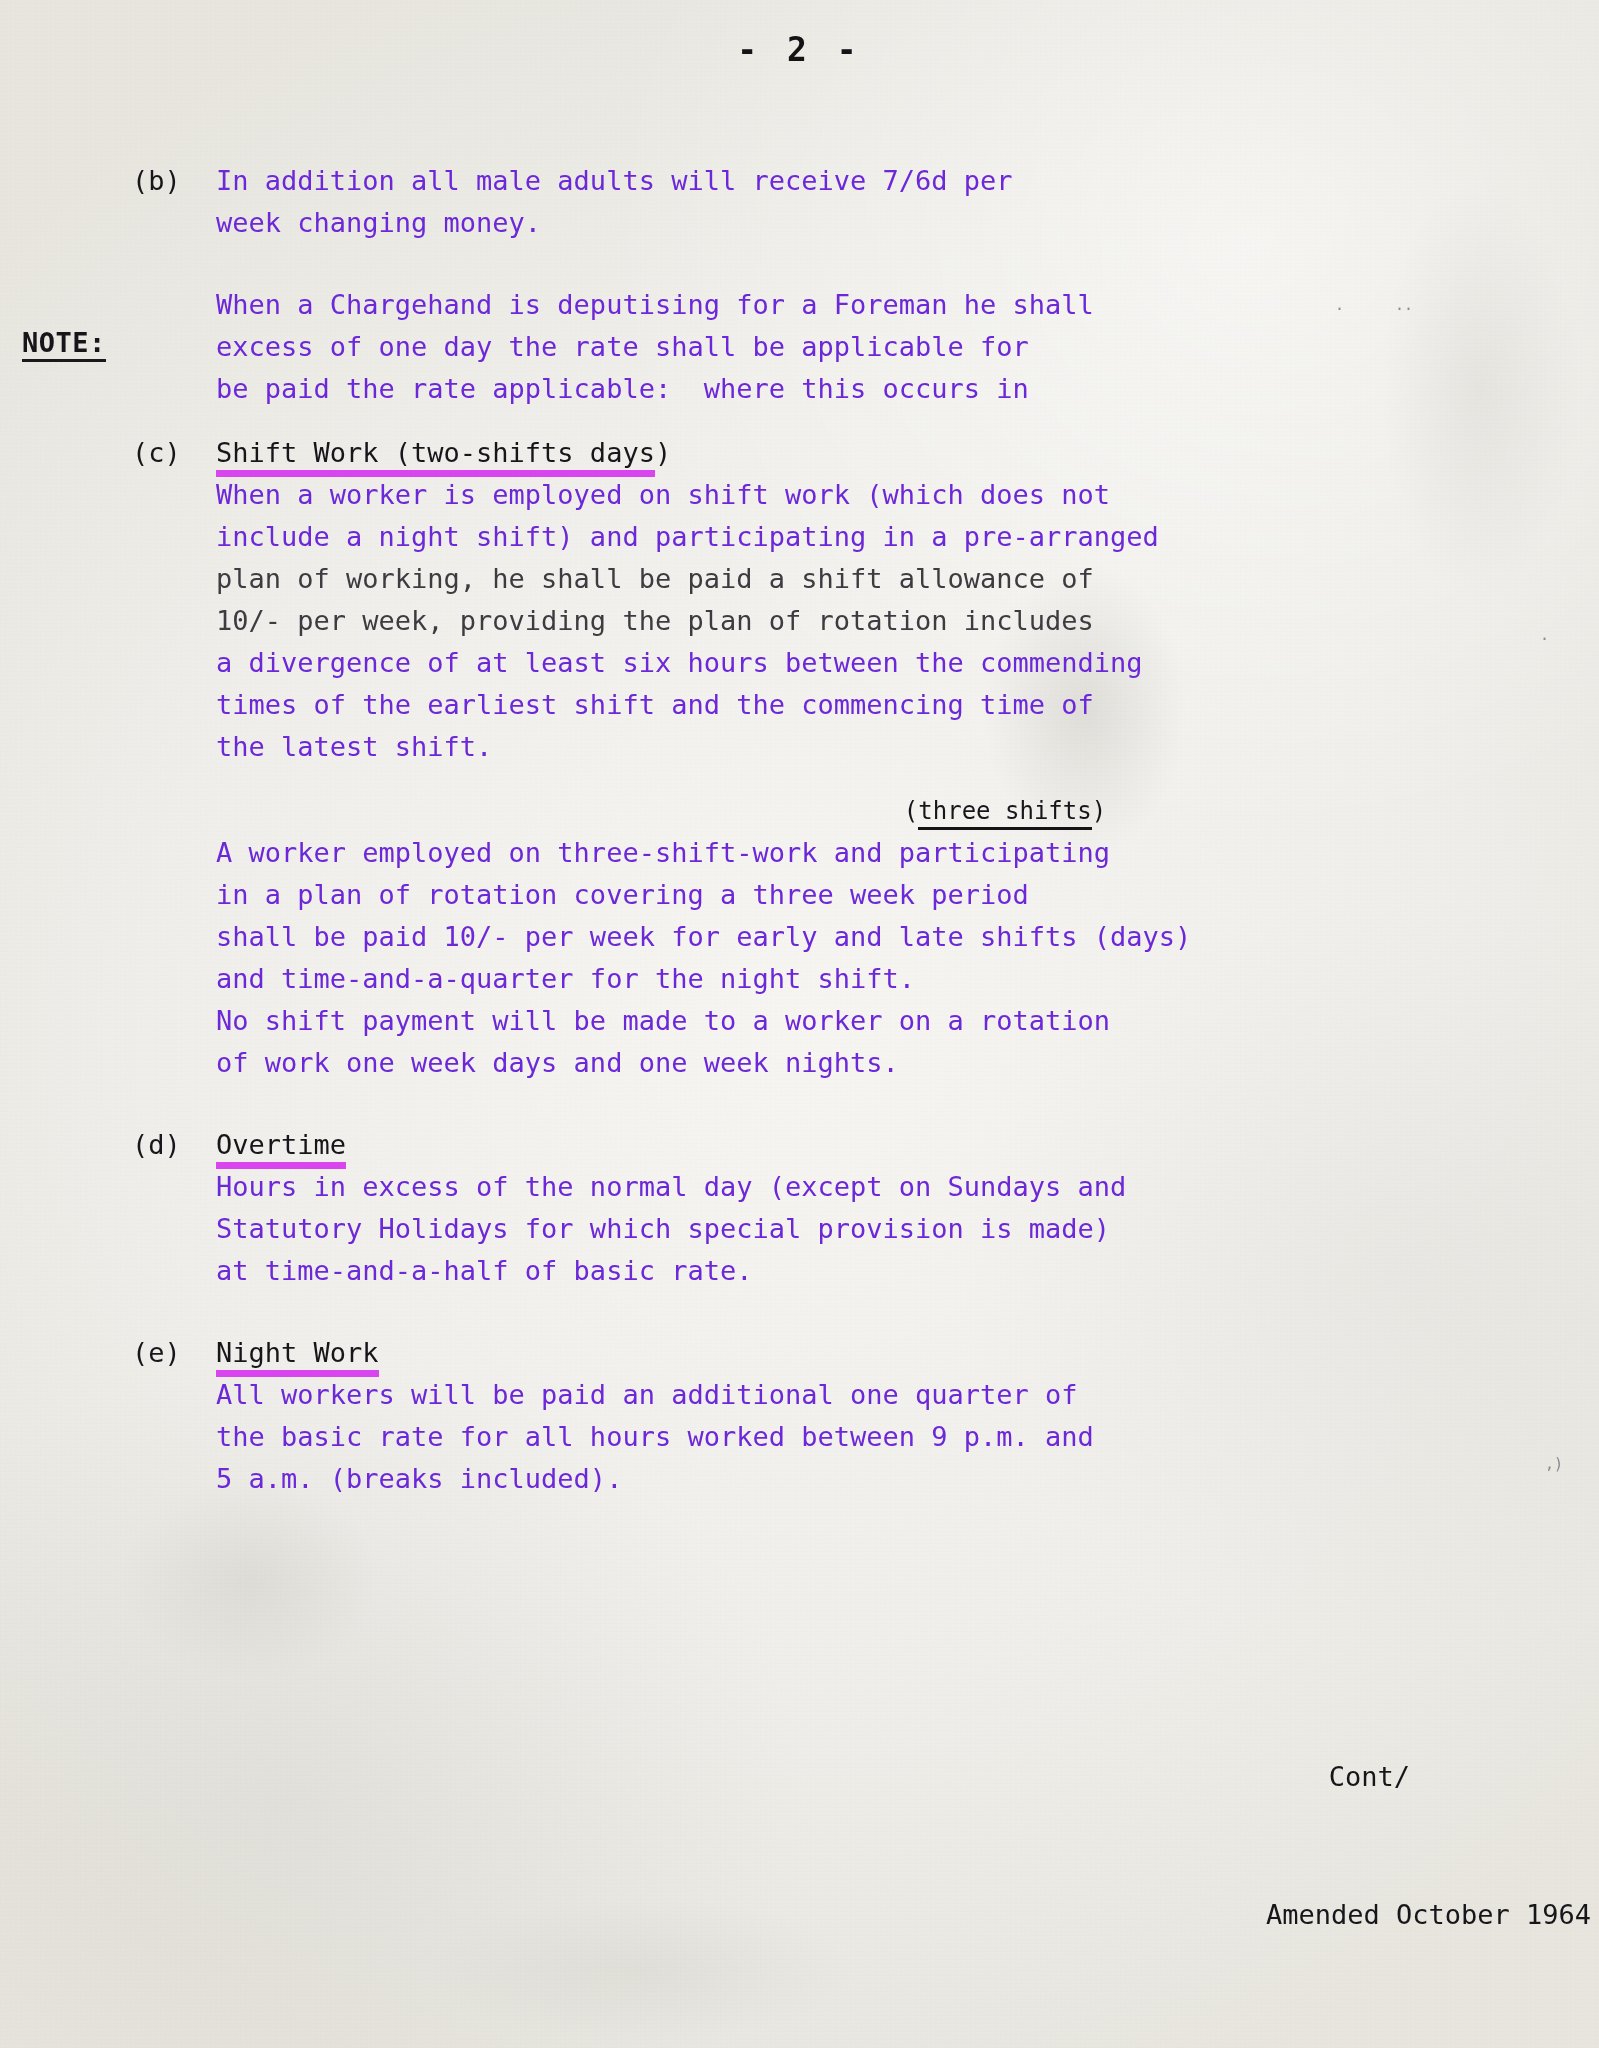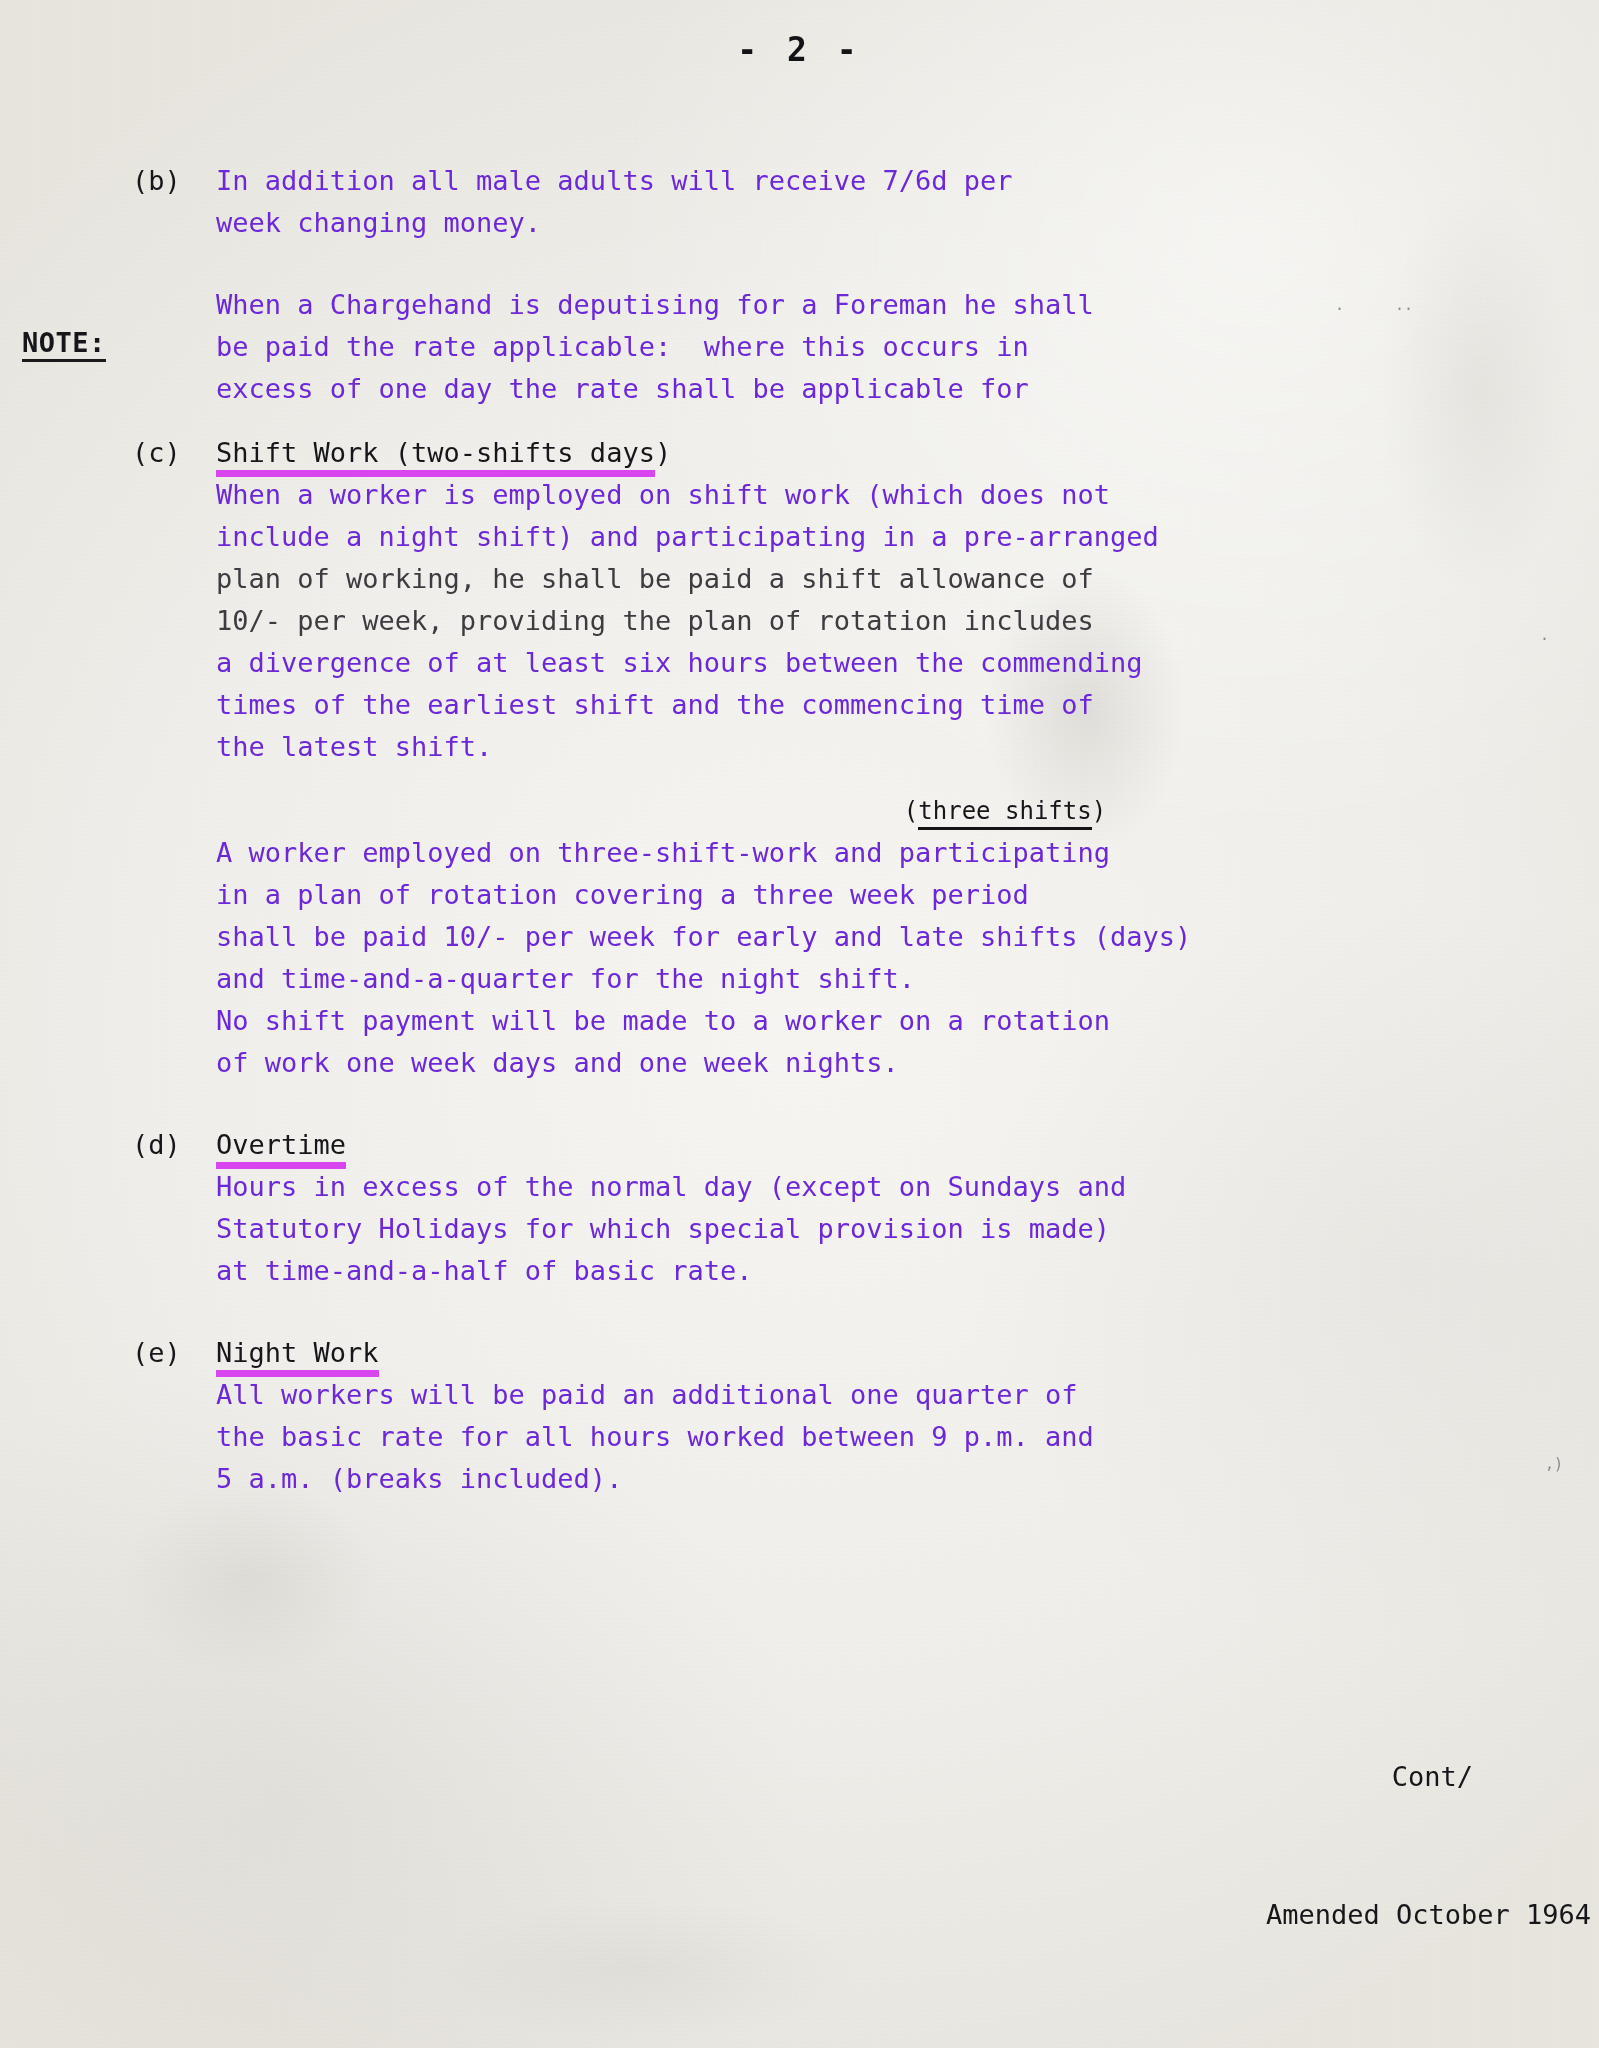--- a/index.html
+++ b/index.html
@@ -143,21 +143,21 @@
 
   .footer {
     position: absolute;
     right: 8px;
     bottom: 18px;
     text-align: right;
     font-size: 27px;
     line-height: 46px;
     white-space: pre;
   }
-  .footer .cont { padding-right: 118px; display: block; }
+  .footer .cont { padding-right: 118px; display: block; text-align: center; }
   .footer .amended { display: block; }
 
   
   .stray {
     position: absolute;
     color: #8b898e;
     font-size: 15px;
     pointer-events: none;
   }
 </style>
@@ -183,22 +183,22 @@
         <div class="line">week changing money.</div>
       </div>
     </div>
 
     <div class="gap-md"></div>
 
     <div class="row">
       <div class="marker note"><span class="note-label">NOTE:</span></div>
       <div class="lines">
         <div class="line">When a Chargehand is deputising for a Foreman he shall</div>
+        <div class="line">excess of one day the rate shall be applicable for</div>
         <div class="line">be paid the rate applicable:  where this occurs in</div>
-        <div class="line">excess of one day the rate shall be applicable for</div>
       </div>
     </div>
 
     <div class="gap-sm"></div>
 
     <div class="row">
       <div class="marker">(c)</div>
       <div class="lines">
         <div class="heading-line"><span class="u">Shift Work (two-shifts days</span><span>)</span></div>
         <div class="line">When a worker is employed on shift work (which does not</div>

